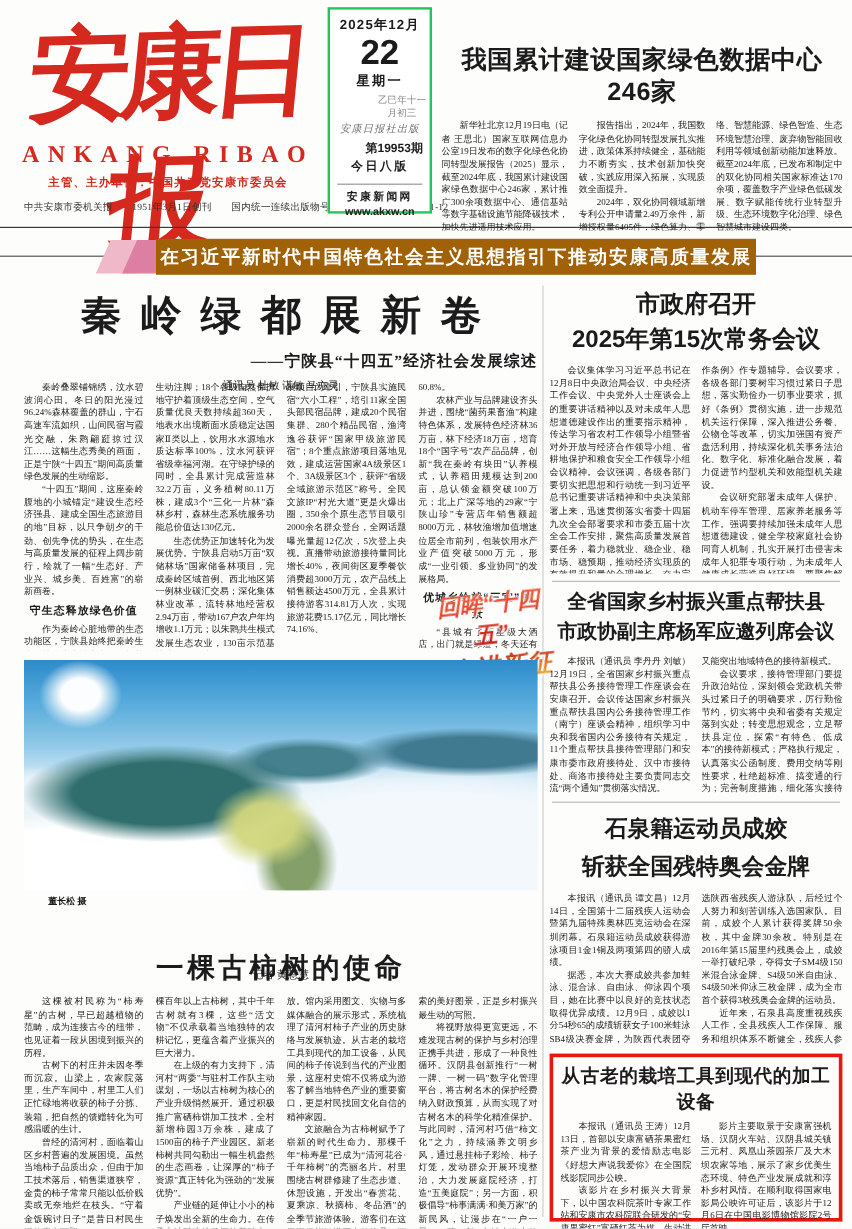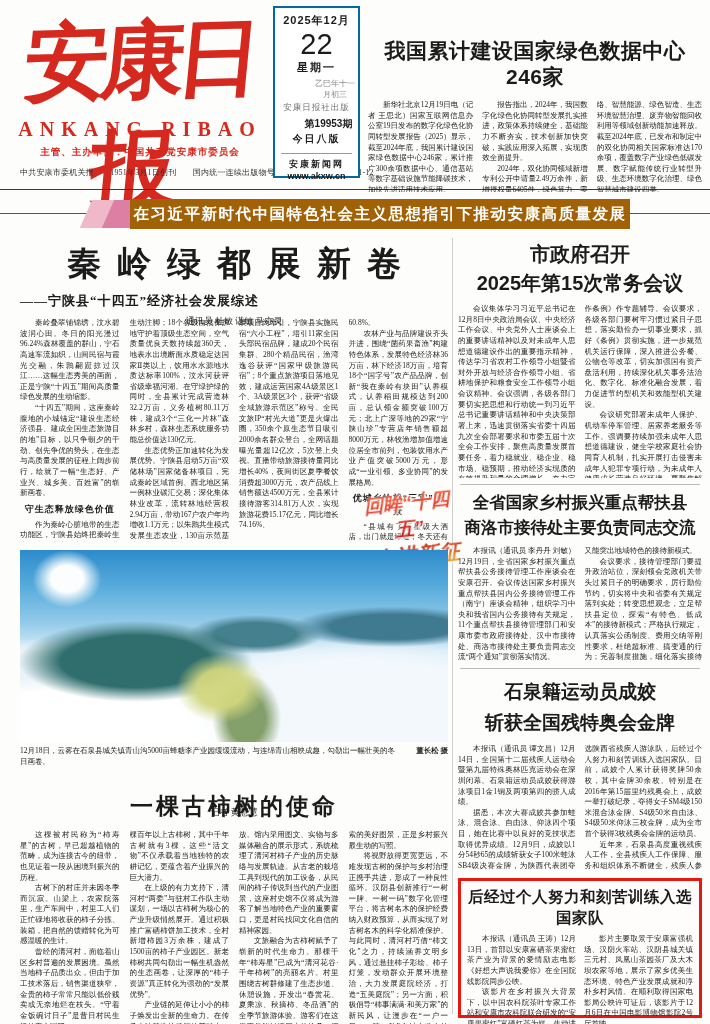--- a/index.html
+++ b/index.html
@@ -16,27 +16,27 @@
          color:#d5281e;font-weight:bold;font-size:20px;letter-spacing:7px;
          font-family:"Liberation Serif",serif;}
   .organizer{position:absolute;left:6px;top:146px;width:268px;text-align:center;
          color:#d5281e;font-weight:bold;font-size:9.5px;letter-spacing:1px;
          font-family:"Liberation Sans",sans-serif;}
   .footline{position:absolute;left:20px;top:167px;width:350px;font-size:8px;color:#333;
          white-space:nowrap;letter-spacing:.2px;}
   .mast-rule{position:absolute;left:0;right:0;top:189px;border-top:1.5px solid #3a3a3a;}
 
   .datebox{position:absolute;left:273px;top:6px;width:87px;height:172px;
-         border:2px solid #0369a1;background:#fff;text-align:center;padding-top:5px;
+         border:2px solid #22c55e;background:#fff;text-align:center;padding-top:5px;
          font-family:"Liberation Sans",sans-serif;}
   .db-ym{font-size:11px;font-weight:bold;letter-spacing:1px;}
-  .db-day{font-size:29px;font-weight:normal;line-height:32px;font-family:"Liberation Sans",sans-serif;}
+  .db-day{font-size:29px;font-weight:bold;line-height:32px;font-family:"Liberation Sans",sans-serif;}
   .db-week{font-size:11px;font-weight:bold;letter-spacing:2px;}
   .db-lunar{font-size:8px;color:#8a8a8a;margin-top:3px;font-family:"Liberation Serif",serif;padding-left:37px;}
-  .db-pub{font-size:8.5px;color:#6f6f6f;margin-top:2px;letter-spacing:1px;font-family:"Liberation Serif",serif;}
+  .db-pub{font-size:8.5px;color:#6f6f6f;margin-top:2px;letter-spacing:1px;font-family:"Liberation Serif",serif;font-style:italic;}
   .db-issue{font-size:10px;font-weight:bold;margin-top:3px;margin-left:24px;}
   .db-pages{font-size:10px;font-weight:bold;margin-top:1px;letter-spacing:2px;}
   .db-site{margin-top:7px;border-top:1px solid #999;padding-top:4px;margin-left:6px;margin-right:6px;}
   .db-sitename{font-size:9px;font-weight:bold;letter-spacing:2px;}
   .db-url{font-size:9px;font-weight:bold;}
 
   .top-story{position:absolute;left:368px;top:38px;width:334px;}
   .top-story h1{margin:0 0 10px 0;font-size:21px;line-height:26px;text-align:center;
          font-family:"Liberation Sans",sans-serif;font-weight:900;letter-spacing:.5px;}
   .top-story .cols{display:flex;gap:9px;height:92px;overflow:hidden;}
@@ -56,21 +56,21 @@
   .col p{margin:0;text-indent:2em;}
   .col p.cont{text-indent:0;}
   .col h4{margin:4px 0;text-align:center;font-size:9px;font-family:"Liberation Sans",sans-serif;
           font-weight:900;letter-spacing:1px;}
 
   
   .vrule{position:absolute;left:452px;top:238px;bottom:10px;border-left:1px solid #cfcfcf;}
   .left-region{position:absolute;left:20px;top:238px;width:428px;}
   .lead-headline{margin:2px 0 0 0;text-align:center;font-family:"Liberation Sans",sans-serif;
           font-weight:900;font-size:34px;letter-spacing:16px;text-indent:16px;line-height:46px;}
-  .lead-dek{text-align:left;font-size:13px;font-weight:600;margin-top:6px;letter-spacing:1px;}
+  .lead-dek{text-align:right;font-size:13px;font-weight:600;margin-top:6px;letter-spacing:1px;}
   .lead-byline{text-align:center;font-size:9px;margin-top:5px;color:#222;}
   .lead-cols{position:absolute;left:0;top:80px;width:428px;height:224px;gap:10px;}
   .slogan{position:absolute;left:336px;top:252px;width:110px;transform:rotate(-6deg);
           font-family:"Liberation Sans",sans-serif;font-weight:900;font-style:italic;text-align:center;
           background:linear-gradient(180deg,#f05a3c 5%,#c01414 48%,#e8922a 66%,#ffd95e 82%,#c77b00 100%);
           -webkit-background-clip:text;background-clip:text;color:transparent;
           filter:drop-shadow(0 0 1px #fff) drop-shadow(1px 1px 0 rgba(255,255,255,.9));}
   .slogan .l1{font-size:19px;letter-spacing:0;}
   .slogan .l2{font-size:21px;margin-left:10px;letter-spacing:1px;}
 
@@ -189,21 +189,20 @@
         </div>
       </div>
 
     <div class="slogan" data-name="campaign-slogan-graphic">
       <div class="l1" data-name="slogan-line-1">回眸“十四五”</div>
       <div class="l2" data-name="slogan-line-2">奋进新征程</div>
     </div>
 
     <div class="photo" data-name="front-page-photo"></div>
     <div class="caption-row" data-name="photo-caption-row">
-      <div class="cap" data-name="photo-caption">12月18日，云雾在石泉县城关镇青山沟5000亩蜂糖李产业园缓缓流动，与连绵青山相映成趣，勾勒出一幅壮美的冬日画卷。</div>
       <div class="credit" data-name="photo-credit">董长松 摄</div>
     </div>
 
     <h2 class="persimmon-head" data-name="persimmon-headline">一棵古柿树的使命</h2>
     <div class="persimmon-byline" data-name="persimmon-byline">记者 黄慧慧</div>
     <div class="cols persimmon-cols" data-name="persimmon-article-body">
         <div class="col" data-name="article-column">
           <p data-name="paragraph">这棵被村民称为“柿寿星”的古树，早已超越植物的范畴，成为连接古今的纽带，也见证着一段从困境到振兴的历程。</p>
           <p data-name="paragraph">古树下的村庄并未因冬季而沉寂。山梁上，农家院落里，生产车间中，村里工人们正忙碌地将收获的柿子分拣、装箱，把自然的馈赠转化为可感温暖的生计。</p>
           <p data-name="paragraph">曾经的清河村，面临着山区乡村普遍的发展困境。虽然当地柿子品质出众，但由于加工技术落后，销售渠道狭窄，金贵的柿子常常只能以低价贱卖或无奈地烂在枝头。“守着金饭碗讨日子”是昔日村民生活的真实写照。</p>
@@ -237,21 +236,21 @@
         <div class="col" data-name="article-column">
           <p class="cont" data-name="paragraph">作条例》作专题辅导。会议要求，各级各部门要树牢习惯过紧日子思想，落实勤俭办一切事业要求，抓好《条例》贯彻实施，进一步规范机关运行保障，深入推进公务餐、公物仓等改革，切实加强国有资产盘活利用，持续深化机关事务法治化、数字化、标准化融合发展，着力促进节约型机关和效能型机关建设。</p>
           <p data-name="paragraph">会议研究部署未成年人保护、机动车停车管理、居家养老服务等工作。强调要持续加强未成年人思想道德建设，健全学校家庭社会协同育人机制，扎实开展打击侵害未成年人犯罪专项行动，为未成年人健康成长营造良好环境。要聚焦解决停车供需矛盾，深入挖掘城镇公共空间潜力，科学合理配置停车资源，严格规范经营管理和停车秩序，更好满足群众合理停车需求。要积极应对人口老龄化，坚持以居家老年人服务需求为导向，充分激发政府、市场、社会、家庭等多元主体的积极性，不断优化资源配置，配套完善服务供给体系，促进养老服务高质量发展。会议还研究了其他事项。</p>
         </div>
       </div>
 
     <div class="divider1" data-name="article-divider"></div>
 
     <div class="r-head rec-head" data-name="reception-headline">
       <div data-name="reception-headline-line1">全省国家乡村振兴重点帮扶县</div>
-      <div data-name="reception-headline-line2">商洛市接待处主要负责同志交流</div>
+      <div data-name="reception-headline-line2">市政协副主席杨军应邀列席会议</div>
     </div>
     <div class="cols rec-cols" data-name="reception-body">
         <div class="col" data-name="article-column">
           <p data-name="paragraph">本报讯（通讯员 李丹丹 刘敏）12月19日，全省国家乡村振兴重点帮扶县公务接待管理工作座谈会在安康召开。会议传达国家乡村振兴重点帮扶县国内公务接待管理工作（南宁）座谈会精神，组织学习中央和我省国内公务接待有关规定，11个重点帮扶县接待管理部门和安康市委市政府接待处、汉中市接待处、商洛市接待处主要负责同志交流“两个通知”贯彻落实情况。</p>
         </div>
         <div class="col" data-name="article-column">
           <p class="cont" data-name="paragraph">又能突出地域特色的接待新模式。</p>
           <p data-name="paragraph">会议要求，接待管理部门要提升政治站位，深刻领会党政机关带头过紧日子的明确要求，厉行勤俭节约，切实将中央和省委有关规定落到实处；转变思想观念，立足帮扶县定位，探索“有特色、低成本”的接待新模式；严格执行规定，认真落实公函制度、费用交纳等刚性要求，杜绝超标准、搞变通的行为；完善制度措施，细化落实接待标准、经费管理等实施细则，形成闭环管理。</p>
         </div>
       </div>
@@ -267,21 +266,21 @@
           <p data-name="paragraph">本报讯（通讯员 谭文昌）12月14日，全国第十二届残疾人运动会暨第九届特殊奥林匹克运动会在深圳闭幕。石泉籍运动员成姣获得游泳项目1金1铜及两项第四的骄人成绩。</p>
           <p data-name="paragraph">据悉，本次大赛成姣共参加蛙泳、混合泳、自由泳、仰泳四个项目，她在比赛中以良好的竞技状态取得优异成绩。12月9日，成姣以1分54秒65的成绩斩获女子100米蛙泳SB4级决赛金牌，为陕西代表团夺得本届赛事游泳项目首金。12月11日，成姣又以3分27秒68的成绩，拿下女子200米个人混合泳SM5级决赛铜牌。在随后进行的女子S5级200米自由泳、50米仰泳项目中均获得第四名。</p>
         </div>
         <div class="col" data-name="article-column">
           <p class="cont" data-name="paragraph">选陕西省残疾人游泳队，后经过个人努力和刻苦训练入选国家队。目前，成姣个人累计获得奖牌50余枚，其中金牌30余枚。特别是在2016年第15届里约残奥会上，成姣一举打破纪录，夺得女子SM4级150米混合泳金牌、S4级50米自由泳、S4级50米仰泳三枚金牌，成为全市首个获得3枚残奥会金牌的运动员。</p>
           <p data-name="paragraph">近年来，石泉县高度重视残疾人工作，全县残疾人工作保障、服务和组织体系不断健全，残疾人参与社会活动的环境和条件明显改善，合法权益得到有力维护，全县残疾人事业健康快速发展。尤其是残疾人体育工作成效明显，涌现出一大批以夏江波、成姣为代表的石泉籍优秀运动员，先后在残奥会、全国残疾人运动会等大型综合运动会中崭露头角，屡获佳绩，展现了石泉健儿的良好风采。</p>
         </div>
       </div>
 
     <div class="movie-box" data-name="highlighted-article-box">
-      <h2 data-name="movie-headline">后经过个人努力和刻苦训练入选国家队</h2>
+      <h2 data-name="movie-headline">从古老的栽培工具到现代的加工设备</h2>
       <div class="cols movie-cols" data-name="movie-body">
           <div class="col" data-name="article-column">
             <p data-name="paragraph">本报讯（通讯员 王涛）12月13日，首部以安康富硒茶果蜜红茶产业为背景的爱情励志电影《好想大声说我爱你》在全国院线影院同步公映。</p>
             <p data-name="paragraph">该影片在乡村振兴大背景下，以中国农科院茶叶专家工作站和安康市农科院联合研发的“安康果蜜红”富硒红茶为媒，生动讲述了一位返乡创业的年轻人锻造匠人品质和产品品牌，克服重重困难，赢得市场青睐并收获真挚爱情的感人故事。影片深刻凸显了当代返乡创业青年积极进取的价值观和对美好爱情的追求，对持续推进乡村振兴、促进农文旅融合发展具有积极意义。</p>
           </div>
           <div class="col" data-name="article-column">
             <p data-name="paragraph">影片主要取景于安康富强机场、汉阴火车站、汉阴县城关镇三元村、凤凰山茶园茶厂及大木坝农家等地，展示了家乡优美生态环境、特色产业发展成就和淳朴乡村风情。在顺利取得国家电影局公映许可证后，该影片于12月6日在中国电影博物馆影院2号厅首映。</p>
           </div>
         </div>
     </div>

